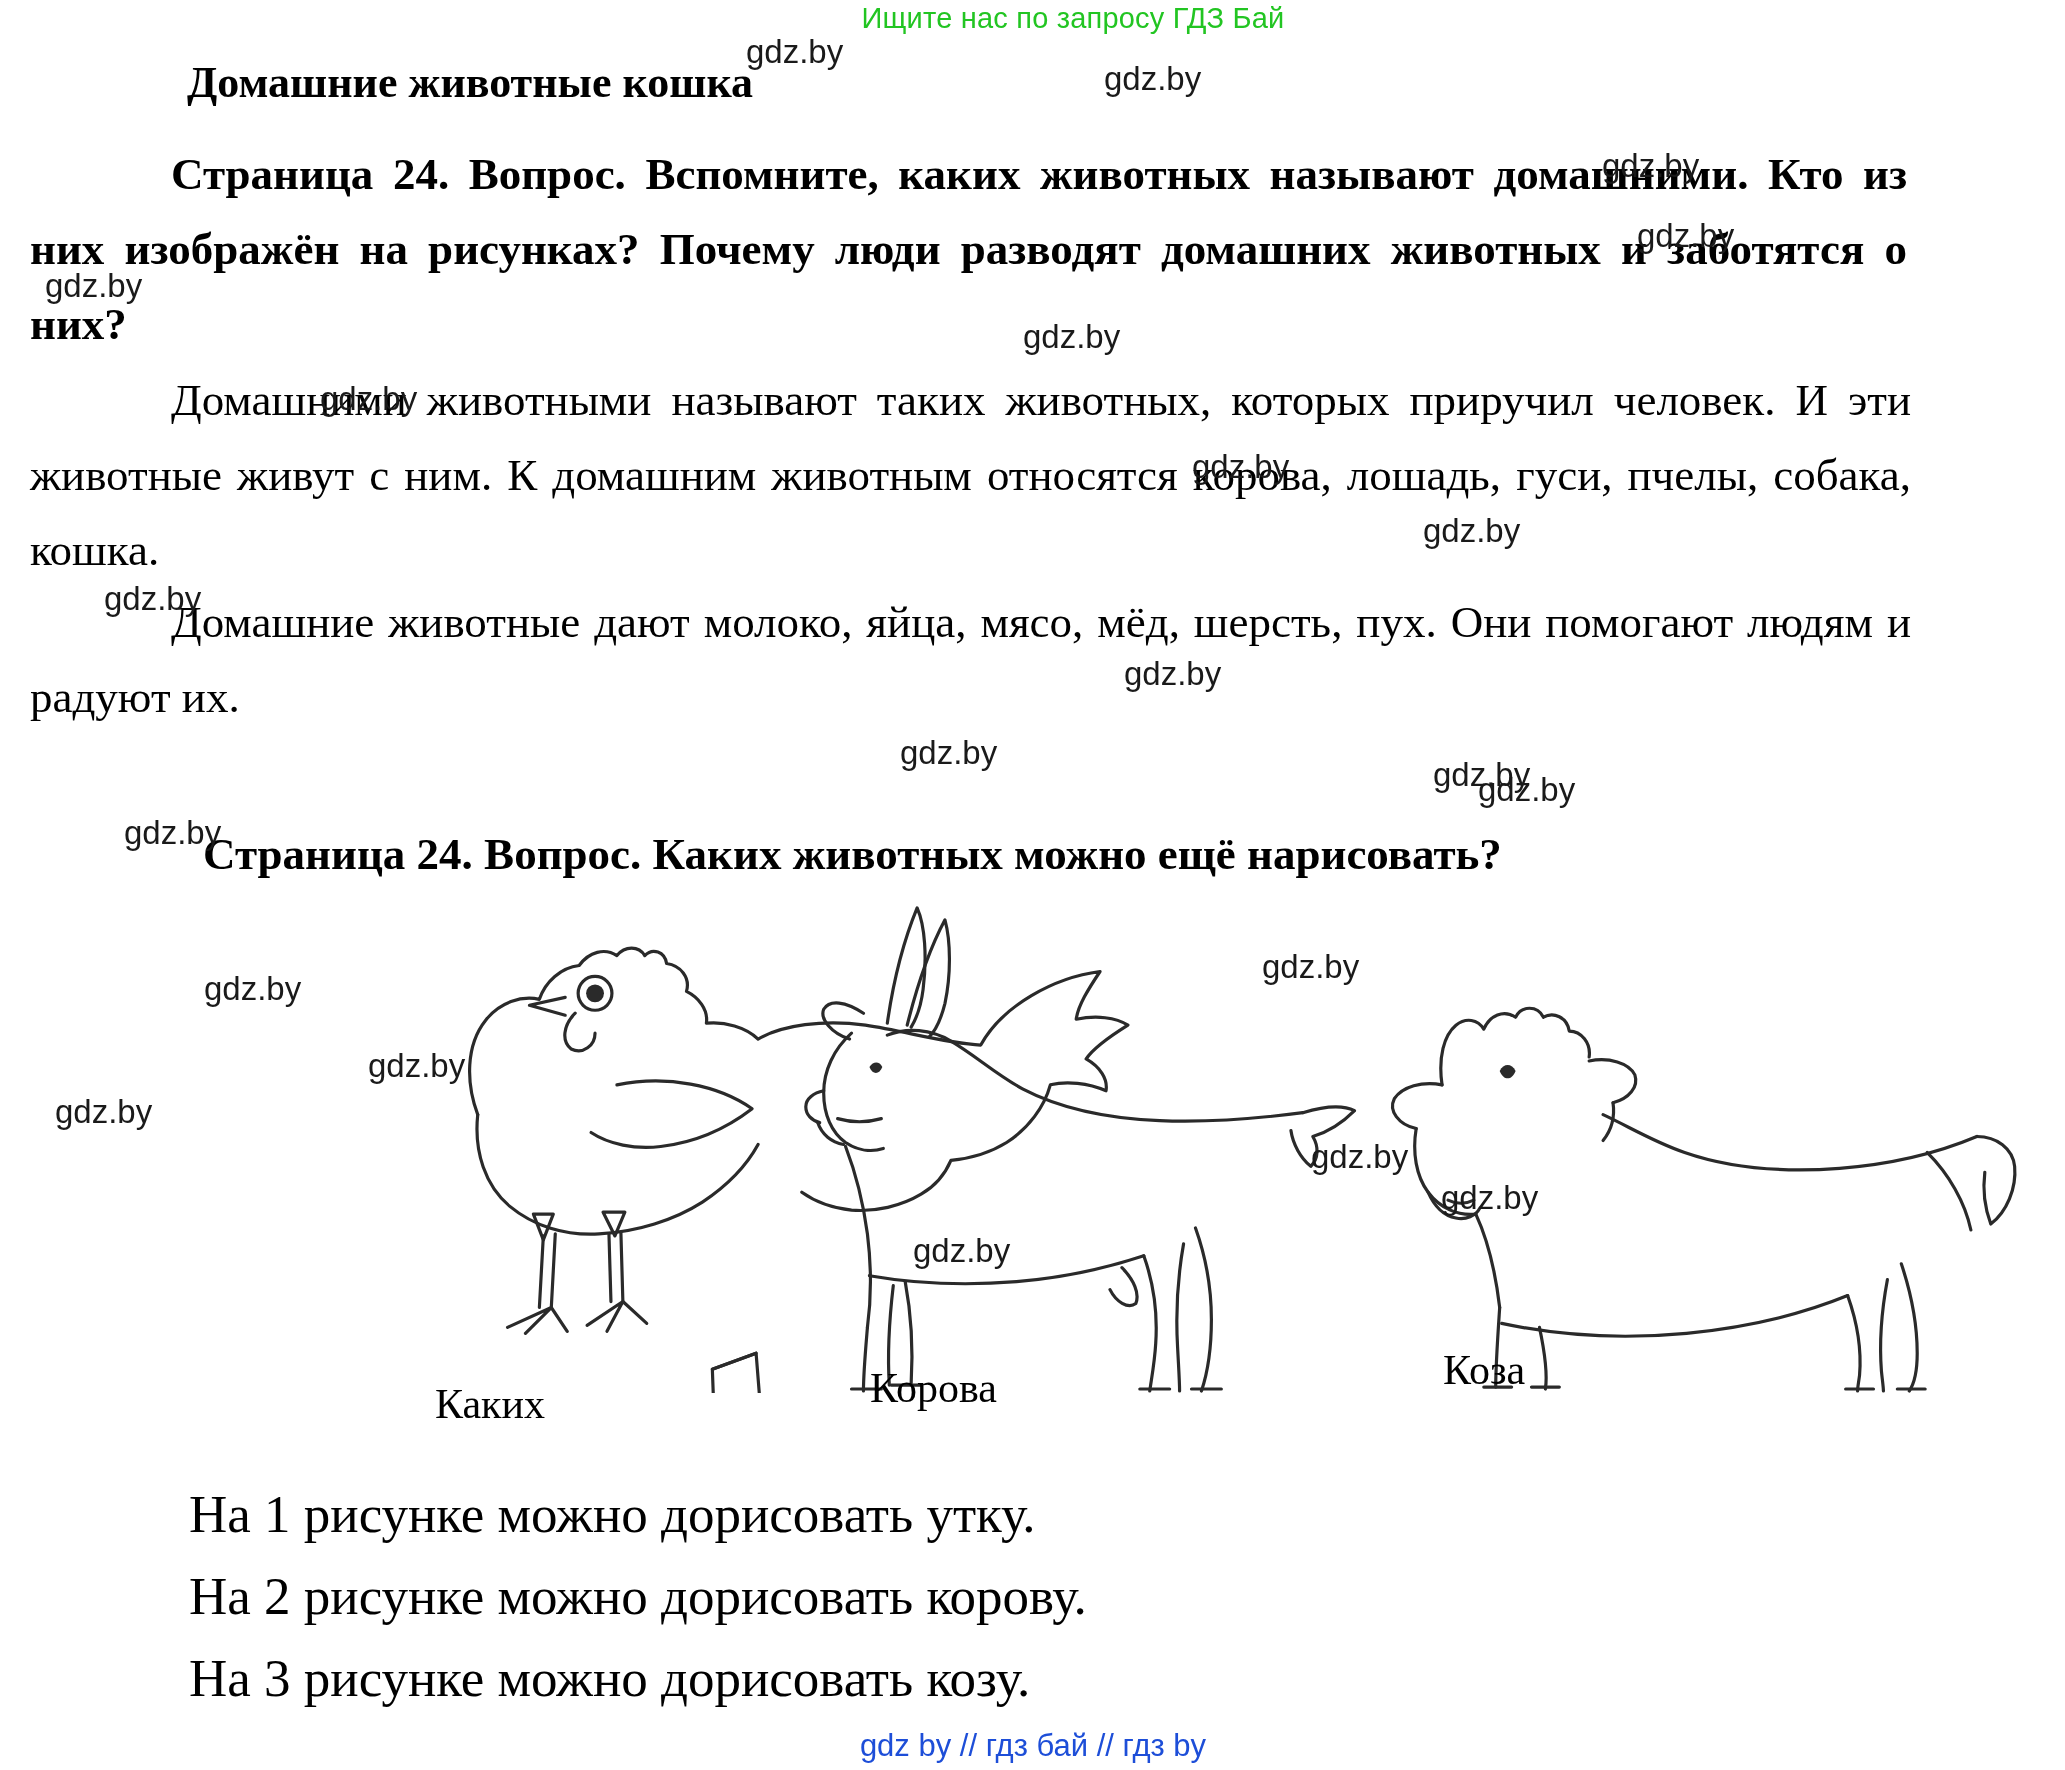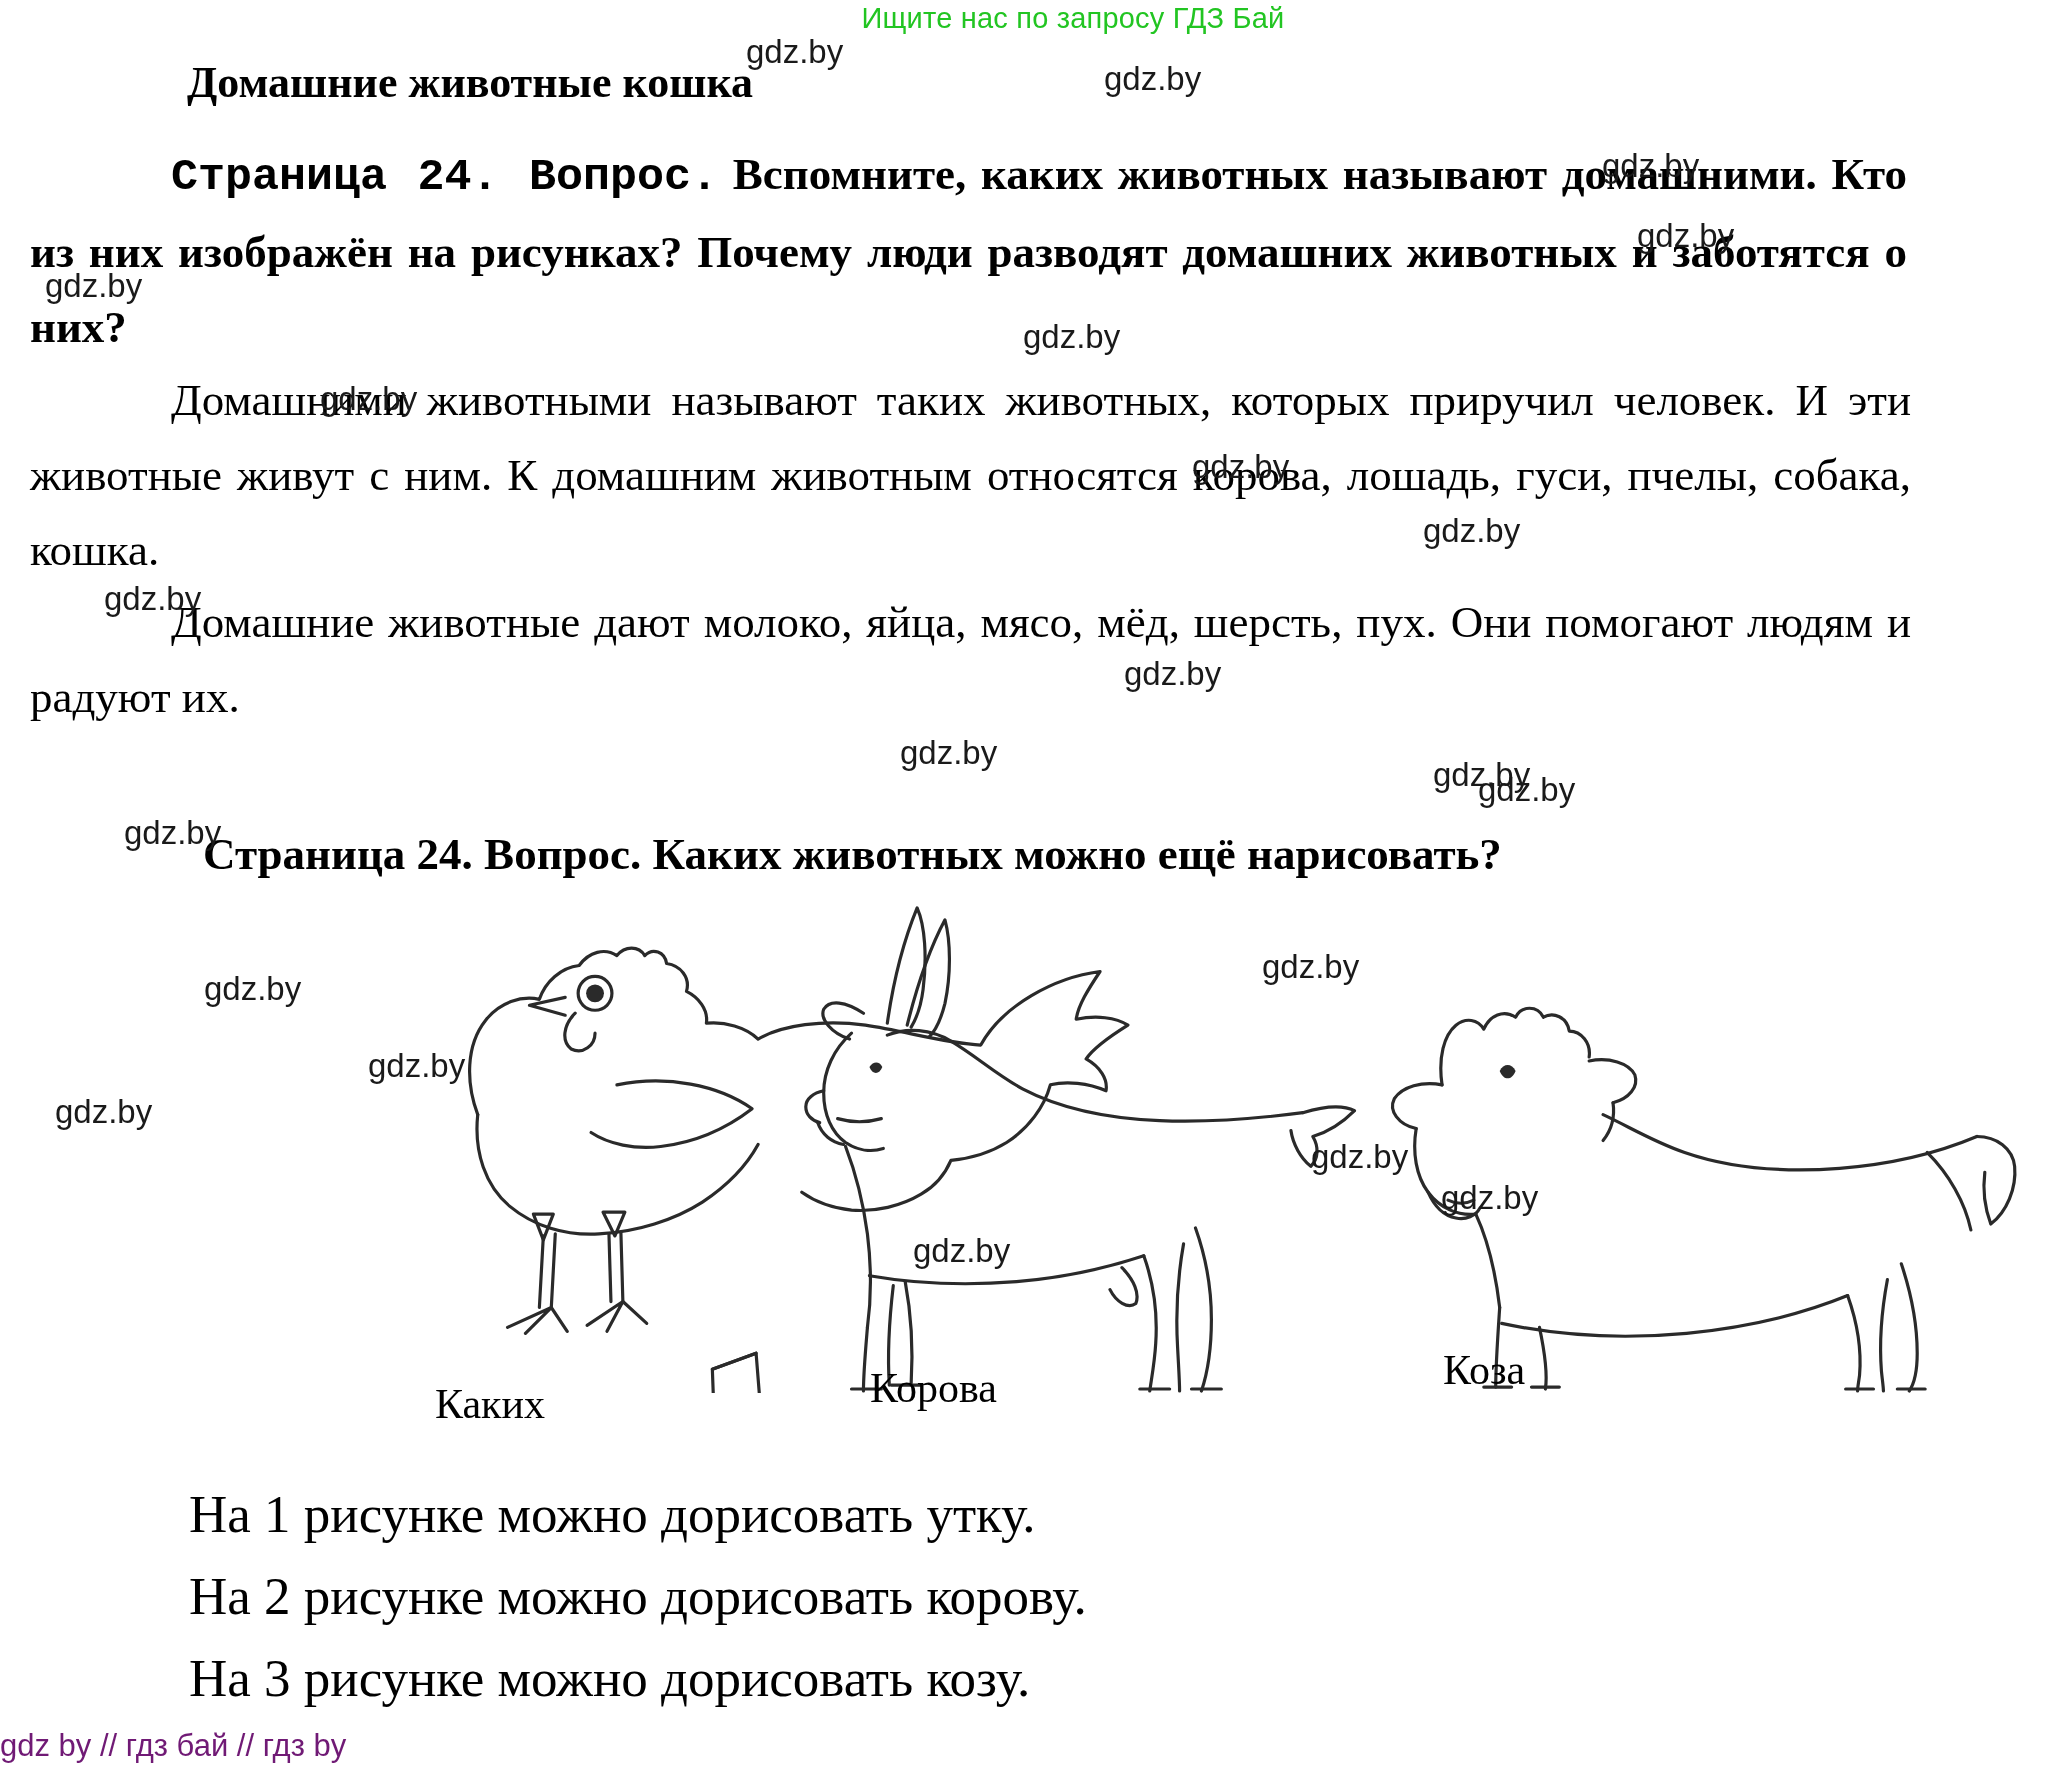--- a/index.html
+++ b/index.html
@@ -53,21 +53,21 @@
     font-weight: bold;
     white-space: nowrap;
   }
 
   .para {
     position: absolute;
     font-size: 45px;
     line-height: 75px;
   }
   .para.just { text-align: justify; text-align-last: left; }
-  .para b { font-weight: bold; font-family: Liberation Mono, monospace; }
+  .para b { font-weight: bold; }
   .indent { display: inline-block; width: 141px; }
 
   .q1 {
     left: 30px;
     top: 137px;
     width: 1877px;
     font-weight: bold;
   }
   .p1 {
     left: 30px;
@@ -95,24 +95,24 @@
     line-height: 82px;
   }
   .answers div { white-space: nowrap; }
 
   
   .footer {
     position: absolute;
     left: 0;
     bottom: 6px;
     width: 100%;
-    text-align: left;
+    text-align: center;
     font-family: "Liberation Sans", sans-serif;
     font-size: 31px;
-    color: #701a75;
+    color: #1d4ed8;
     white-space: nowrap;
   }
 
   
   .figure {
     position: absolute;
     left: 149px;
     top: 886px;
     width: 1920px;
     height: 507px;

